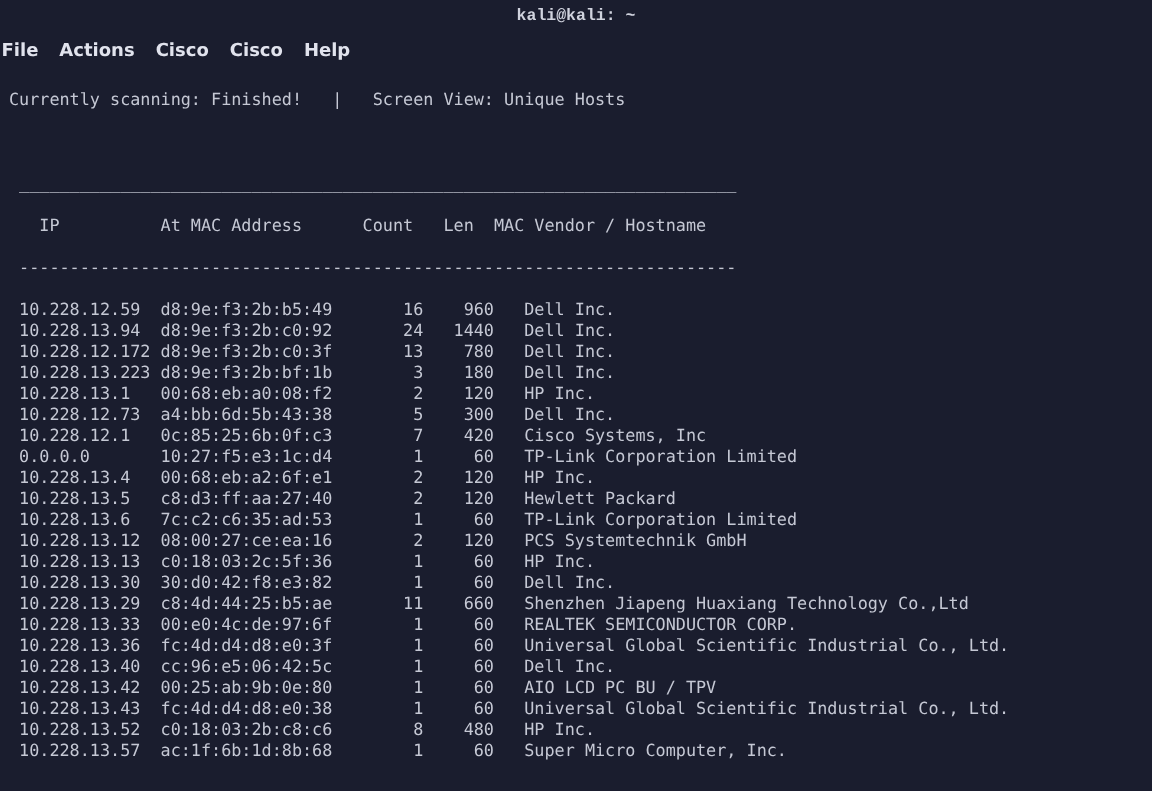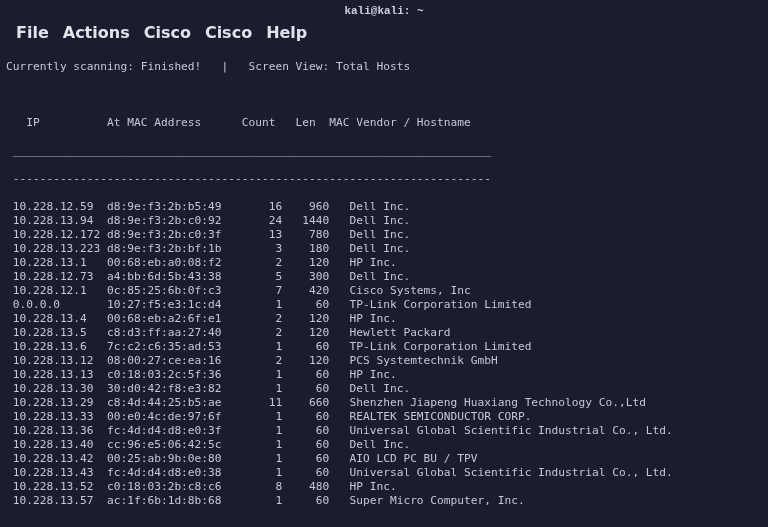--- a/index.html
+++ b/index.html
@@ -21,24 +21,24 @@
     justify-content: center;
     font-size: 11px;
     font-weight: bold;
     color: #d0d3de;
     font-family: Liberation Mono, monospace;
   }
   .menubar {
     height: 22px;
     display: flex;
     align-items: center;
-    padding-left: 16px;
+    padding-left: 1px;
     gap: 14px;
     font-family: "DejaVu Sans", sans-serif;
-    font-size: 16px;
+    font-size: 12px;
     font-weight: bold;
     color: #e1e3ed;
   }
   .menubar span { cursor: default; }
   .term {
     padding: 2px 6px 0 6px;
     white-space: pre;
   }
   .row { white-space: pre; }
   .hdr-underline {
@@ -52,20 +52,20 @@
 
 <div class="menubar">
   <span>File</span>
   <span>Actions</span>
   <span>Cisco</span>
   <span>Cisco</span>
   <span>Help</span>
 </div>
 
 <div class="term">
-<div class="row">Currently scanning: Finished!   |   Screen View: Total Hosts</div>
+<div class="row">Currently scanning: Finished!   |   Screen View: Unique Hosts</div>
 <div class="row">&nbsp;</div>
+<div class="row" id="sep1"> _______________________________________________________________________</div>
 <div class="row" id="hdr">   IP          At MAC Address      Count   Len  MAC Vendor / Hostname</div>
-<div class="row" id="sep1"> _______________________________________________________________________</div>
 <div class="row hdr-underline" id="sep2"> -----------------------------------------------------------------------</div>
 <div id="rows"><div class="row"> 10.228.12.59  d8:9e:f3:2b:b5:49       16    960   Dell Inc.</div><div class="row"> 10.228.13.94  d8:9e:f3:2b:c0:92       24   1440   Dell Inc.</div><div class="row"> 10.228.12.172 d8:9e:f3:2b:c0:3f       13    780   Dell Inc.</div><div class="row"> 10.228.13.223 d8:9e:f3:2b:bf:1b        3    180   Dell Inc.</div><div class="row"> 10.228.13.1   00:68:eb:a0:08:f2        2    120   HP Inc.</div><div class="row"> 10.228.12.73  a4:bb:6d:5b:43:38        5    300   Dell Inc.</div><div class="row"> 10.228.12.1   0c:85:25:6b:0f:c3        7    420   Cisco Systems, Inc</div><div class="row"> 0.0.0.0       10:27:f5:e3:1c:d4        1     60   TP-Link Corporation Limited</div><div class="row"> 10.228.13.4   00:68:eb:a2:6f:e1        2    120   HP Inc.</div><div class="row"> 10.228.13.5   c8:d3:ff:aa:27:40        2    120   Hewlett Packard</div><div class="row"> 10.228.13.6   7c:c2:c6:35:ad:53        1     60   TP-Link Corporation Limited</div><div class="row"> 10.228.13.12  08:00:27:ce:ea:16        2    120   PCS Systemtechnik GmbH</div><div class="row"> 10.228.13.13  c0:18:03:2c:5f:36        1     60   HP Inc.</div><div class="row"> 10.228.13.30  30:d0:42:f8:e3:82        1     60   Dell Inc.</div><div class="row"> 10.228.13.29  c8:4d:44:25:b5:ae       11    660   Shenzhen Jiapeng Huaxiang Technology Co.,Ltd</div><div class="row"> 10.228.13.33  00:e0:4c:de:97:6f        1     60   REALTEK SEMICONDUCTOR CORP.</div><div class="row"> 10.228.13.36  fc:4d:d4:d8:e0:3f        1     60   Universal Global Scientific Industrial Co., Ltd.</div><div class="row"> 10.228.13.40  cc:96:e5:06:42:5c        1     60   Dell Inc.</div><div class="row"> 10.228.13.42  00:25:ab:9b:0e:80        1     60   AIO LCD PC BU / TPV</div><div class="row"> 10.228.13.43  fc:4d:d4:d8:e0:38        1     60   Universal Global Scientific Industrial Co., Ltd.</div><div class="row"> 10.228.13.52  c0:18:03:2b:c8:c6        8    480   HP Inc.</div><div class="row"> 10.228.13.57  ac:1f:6b:1d:8b:68        1     60   Super Micro Computer, Inc.</div></div>
 
 </div>
 
 </body></html>

